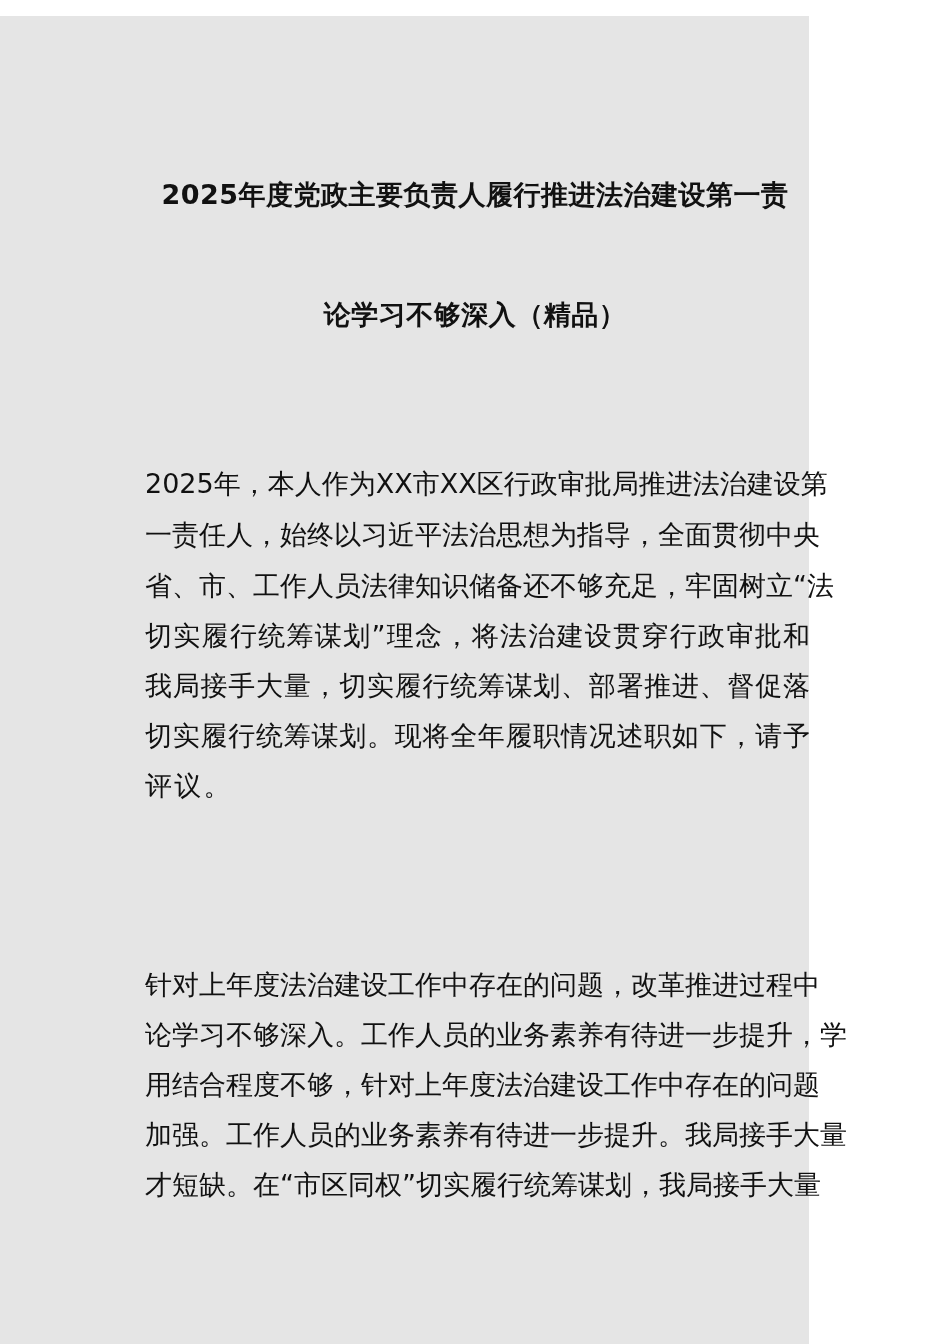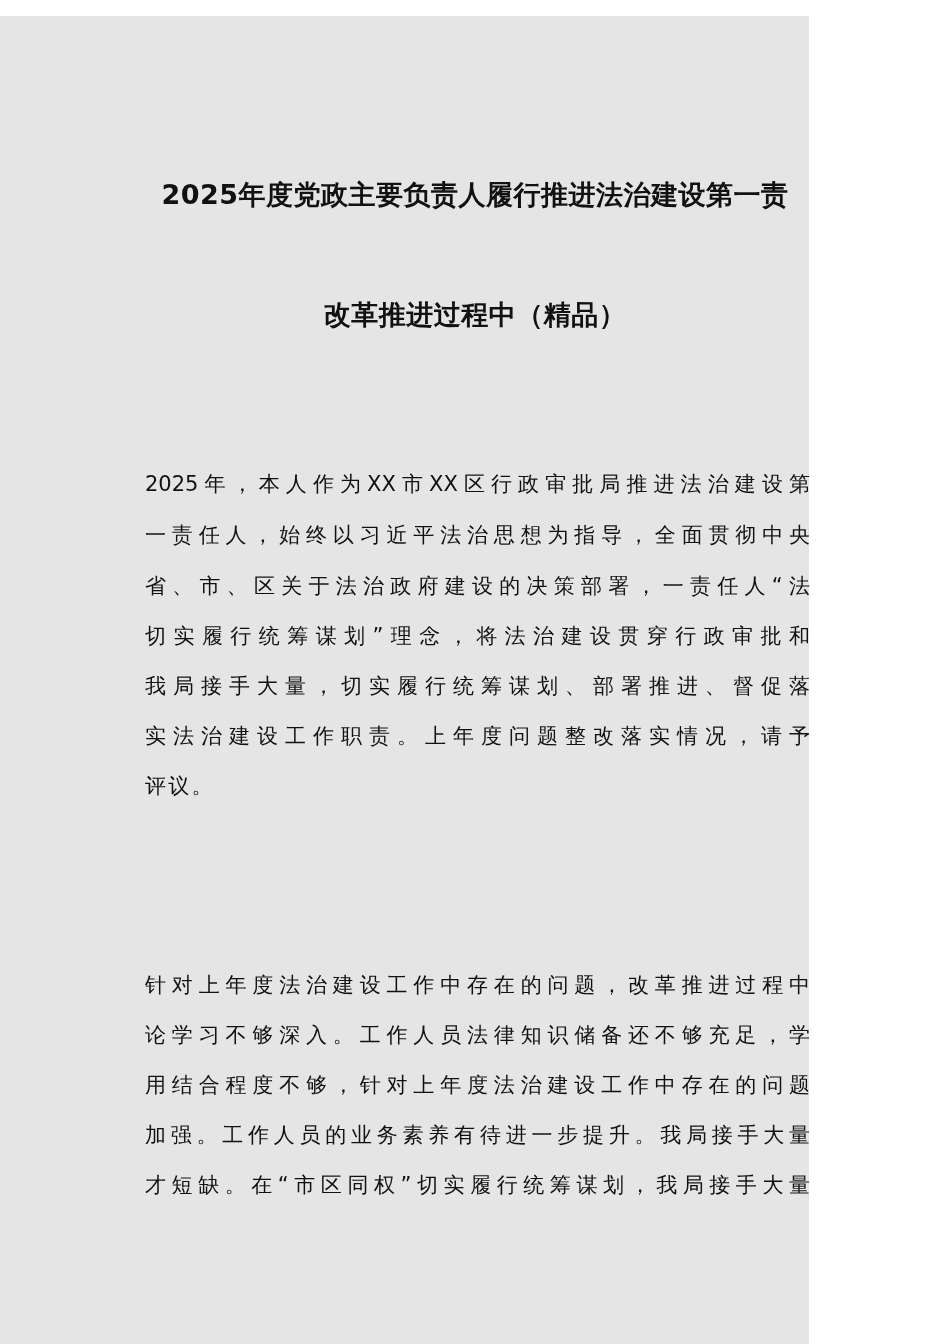--- a/index.html
+++ b/index.html
@@ -3,42 +3,42 @@
 <meta charset="utf-8">
 <style>
   html, body { margin: 0; padding: 0; background: #ffffff; }
   body { width: 950px; height: 1344px; position: relative; overflow: hidden;
          font-family: "DejaVu Sans", "Liberation Sans", sans-serif; color: #111; }
   .page { position: absolute; left: 0; top: 16px; width: 809px; height: 1344px; background: #e5e5e5; }
   .title { position: absolute; left: 0; width: 950px; text-align: center;
            font-size: 27px; font-weight: bold; letter-spacing: 0.5px; line-height: 36px; white-space: nowrap; }
   .title.l1 { top: 161px; }
   .title.l2 { top: 281px; }
-  .line { position: absolute; left: 145px; width: 665px; font-size: 21px; line-height: 36px;
+  .line { position: absolute; left: 145px; width: 665px; font-size: 27px; line-height: 36px;
           white-space: nowrap; letter-spacing: 2.2px; }
   .line.just { text-align: justify; text-align-last: justify; letter-spacing: 0; }
 </style>
 </head>
 <body>
 
 <div class="page">
   <div class="title l1">2025年度党政主要负责人履行推进法治建设第一责</div>
-  <div class="title l2">改革推进过程中（精品）</div>
+  <div class="title l2">论学习不够深入（精品）</div>
 
   <div>
     <div class="line just" style="top:450px">2025年，本人作为XX市XX区行政审批局推进法治建设第</div>
     <div class="line just" style="top:501px">一责任人，始终以习近平法治思想为指导，全面贯彻中央</div>
-    <div class="line just" style="top:552px">省、市、区关于法治政府建设的决策部署，一责任人“法</div>
+    <div class="line just" style="top:552px">省、市、工作人员法律知识储备还不够充足，牢固树立“法</div>
     <div class="line just" style="top:602px">切实履行统筹谋划”理念，将法治建设贯穿行政审批和</div>
     <div class="line just" style="top:652px">我局接手大量，切实履行统筹谋划、部署推进、督促落</div>
-    <div class="line just" style="top:702px">实法治建设工作职责。上年度问题整改落实情况，请予</div>
+    <div class="line just" style="top:702px">切实履行统筹谋划。现将全年履职情况述职如下，请予</div>
     <div class="line" style="top:752px">评议。</div>
   </div>
 
 
   <div>
     <div class="line just" style="top:951px">针对上年度法治建设工作中存在的问题，改革推进过程中</div>
-    <div class="line just" style="top:1001px">论学习不够深入。工作人员法律知识储备还不够充足，学</div>
+    <div class="line just" style="top:1001px">论学习不够深入。工作人员的业务素养有待进一步提升，学</div>
     <div class="line just" style="top:1051px">用结合程度不够，针对上年度法治建设工作中存在的问题</div>
     <div class="line just" style="top:1101px">加强。工作人员的业务素养有待进一步提升。我局接手大量</div>
     <div class="line just" style="top:1151px">才短缺。在“市区同权”切实履行统筹谋划，我局接手大量</div>
   </div>
 </div>
 
 </body></html>

